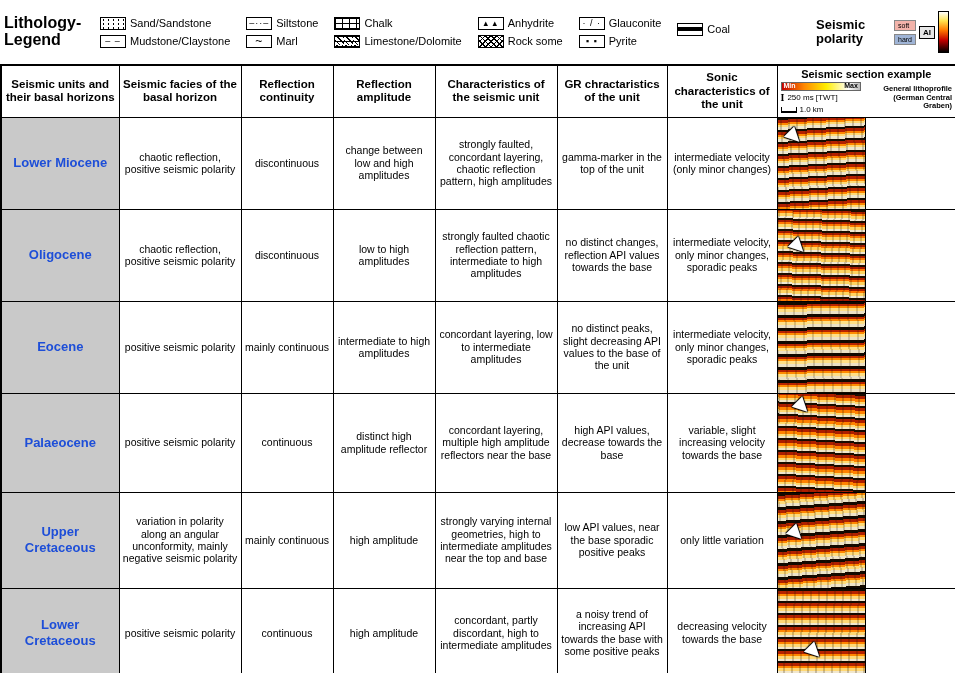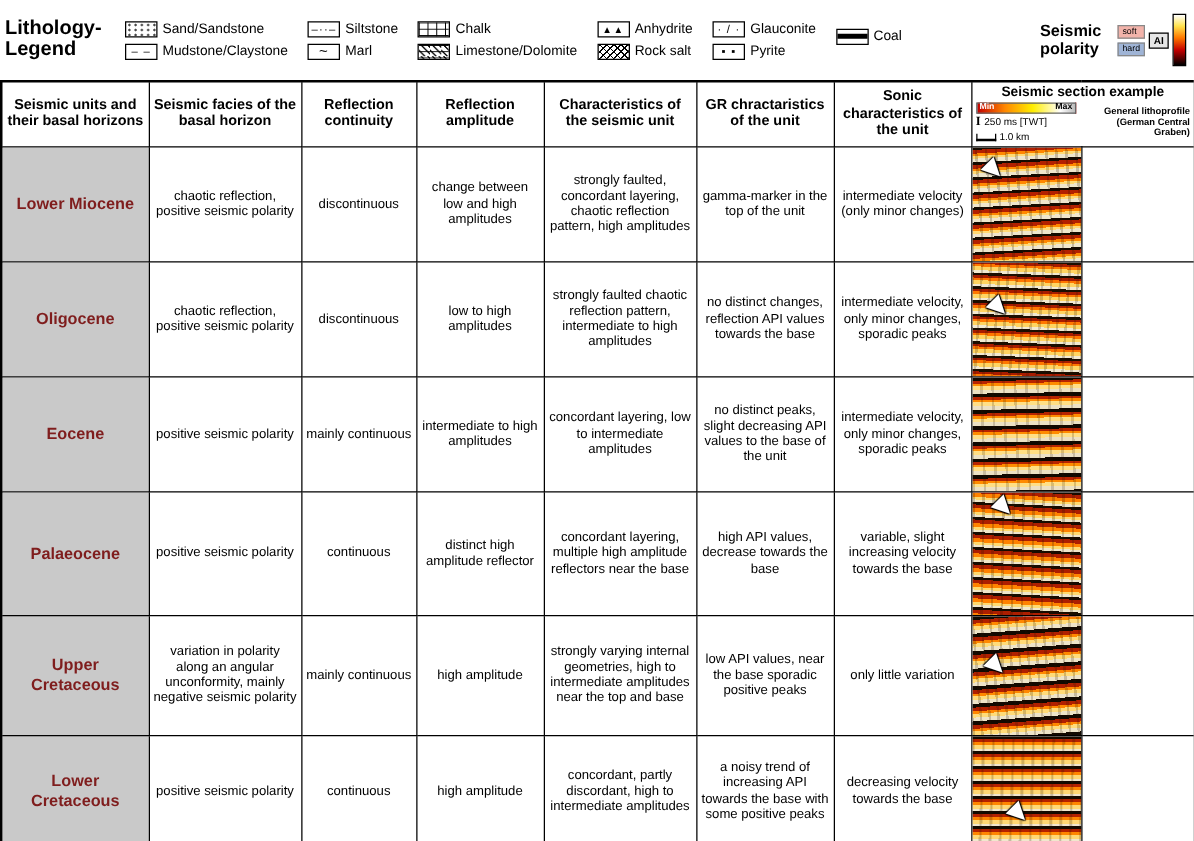--- a/index.html
+++ b/index.html
@@ -16,36 +16,36 @@
   .sw { width:26px; height:13px; border:1px solid #000; background:#fff; display:inline-flex;
         align-items:center; justify-content:center; font-size:9px; line-height:1; overflow:hidden; flex:none; }
   .sw i { font-style:normal; letter-spacing:1px; }
   .sw-sand  { background-image: radial-gradient(#000 0.9px, transparent 1.1px); background-size:5px 4px; }
   .sw-chalk { background-image: linear-gradient(#000 1px, transparent 1px), linear-gradient(90deg,#000 1px, transparent 1px); background-size:7px 5px; }
   .sw-lime  { background-image: repeating-linear-gradient(45deg, transparent 0 3px, #000 3px 4px), linear-gradient(#000 1px, transparent 1px); background-size:9px 9px, 100% 5px; }
   .sw-salt  { background-image: repeating-linear-gradient(45deg, #000 0 1px, transparent 1px 4px), repeating-linear-gradient(-45deg, #000 0 1px, transparent 1px 4px); }
   .sw-coal  { background-image: linear-gradient(#000,#000); background-size:100% 4px; background-position:center; background-repeat:no-repeat; }
   .sw-marl i { font-size:12px; }
 
-  .polarity { display:flex; gap:0; align-items:center; margin-left:auto; flex:none; }
+  .polarity { display:flex; gap:16px; align-items:center; margin-left:auto; flex:none; }
   .polarity-label { font-weight:bold; font-size:13px; width:62px; line-height:1.1; }
   .pol-graphic { display:flex; gap:3px; align-items:center; height:44px; }
   .pol-sh { display:flex; flex-direction:column; gap:3px; }
   .pol-soft { background:#f2b3aa; font-size:7px; padding:1px 3px; border:1px solid #888; }
   .pol-hard { background:#9fb4d6; font-size:7px; padding:1px 3px; border:1px solid #888; }
   .pol-ai { font-size:8px; font-weight:bold; border:1px solid #000; padding:1px 3px; background:#e6e6e6; }
   .pol-ramp { width:11px; height:42px; border:1px solid #000;
               background:linear-gradient(180deg,#ffffff 0%,#ffe34d 22%,#ff7a00 45%,#c40000 70%,#000 100%); }
 
   
   table { border-collapse:collapse; table-layout:fixed; width:955px; border:2px solid #000; }
   th, td { border:1px solid #000; padding:2px 3px; text-align:center; vertical-align:middle;
            font-size:10.5px; line-height:1.18; overflow:hidden; word-wrap:break-word; }
   thead th { font-weight:bold; font-size:11.5px; line-height:1.15; height:52px; background:#fff; }
-  td.unit { background:#c9c9c9; color:#7f1d1d; font-weight:bold; font-size:13px; line-height:1.2;margin-left:12px; }
+  td.unit { background:#c9c9c9; color:#1d4ed8; font-weight:bold; font-size:13px; line-height:1.2;margin-left:12px; }
 
   td.seis-cell { padding:0; position:relative; }
   .seis { position:absolute; inset:0; }
   .s1 { background-image: repeating-linear-gradient(86deg, rgba(40,20,0,.22) 0 2px, rgba(0,0,0,0) 2px 8px),
         repeating-linear-gradient(177deg, #140a00 0 2px, #b32000 2px 5px, #ff8800 5px 7px, #ffda75 7px 9px, #efe6cc 9px 12px); }
   .s2 { background-image: repeating-linear-gradient(94deg, rgba(40,20,0,.2) 0 2px, rgba(0,0,0,0) 2px 7px),
         repeating-linear-gradient(182deg, #1a0d00 0 2px, #a81c00 2px 4px, #ff7700 4px 6px, #ffd460 6px 9px, #f2e9d0 9px 11px); }
   .s3 { background-image: repeating-linear-gradient(88deg, rgba(40,20,0,.18) 0 2px, rgba(0,0,0,0) 2px 9px),
         repeating-linear-gradient(179deg, #100800 0 3px, #b82400 3px 5px, #ff8c00 5px 7px, #ffdf85 7px 10px, #ece1c4 10px 13px); }
   .s4 { background-image: repeating-linear-gradient(91deg, rgba(40,20,0,.22) 0 2px, rgba(0,0,0,0) 2px 8px),
@@ -152,21 +152,21 @@
         <div class="legend-item">
           <span class="sw">
               <i>▴ ▴</i>
             </span>
           <span>Anhydrite</span>
         </div>
         <div class="legend-item">
           <span class="sw sw-salt">
               <i></i>
             </span>
-          <span>Rock salt</span>
+          <span>Rock some</span>
         </div>
       </div>
       <div class="lgroup">
         <div class="legend-item">
           <span class="sw">
               <i>· / ·</i>
             </span>
           <span>Glauconite</span>
         </div>
         <div class="legend-item">

